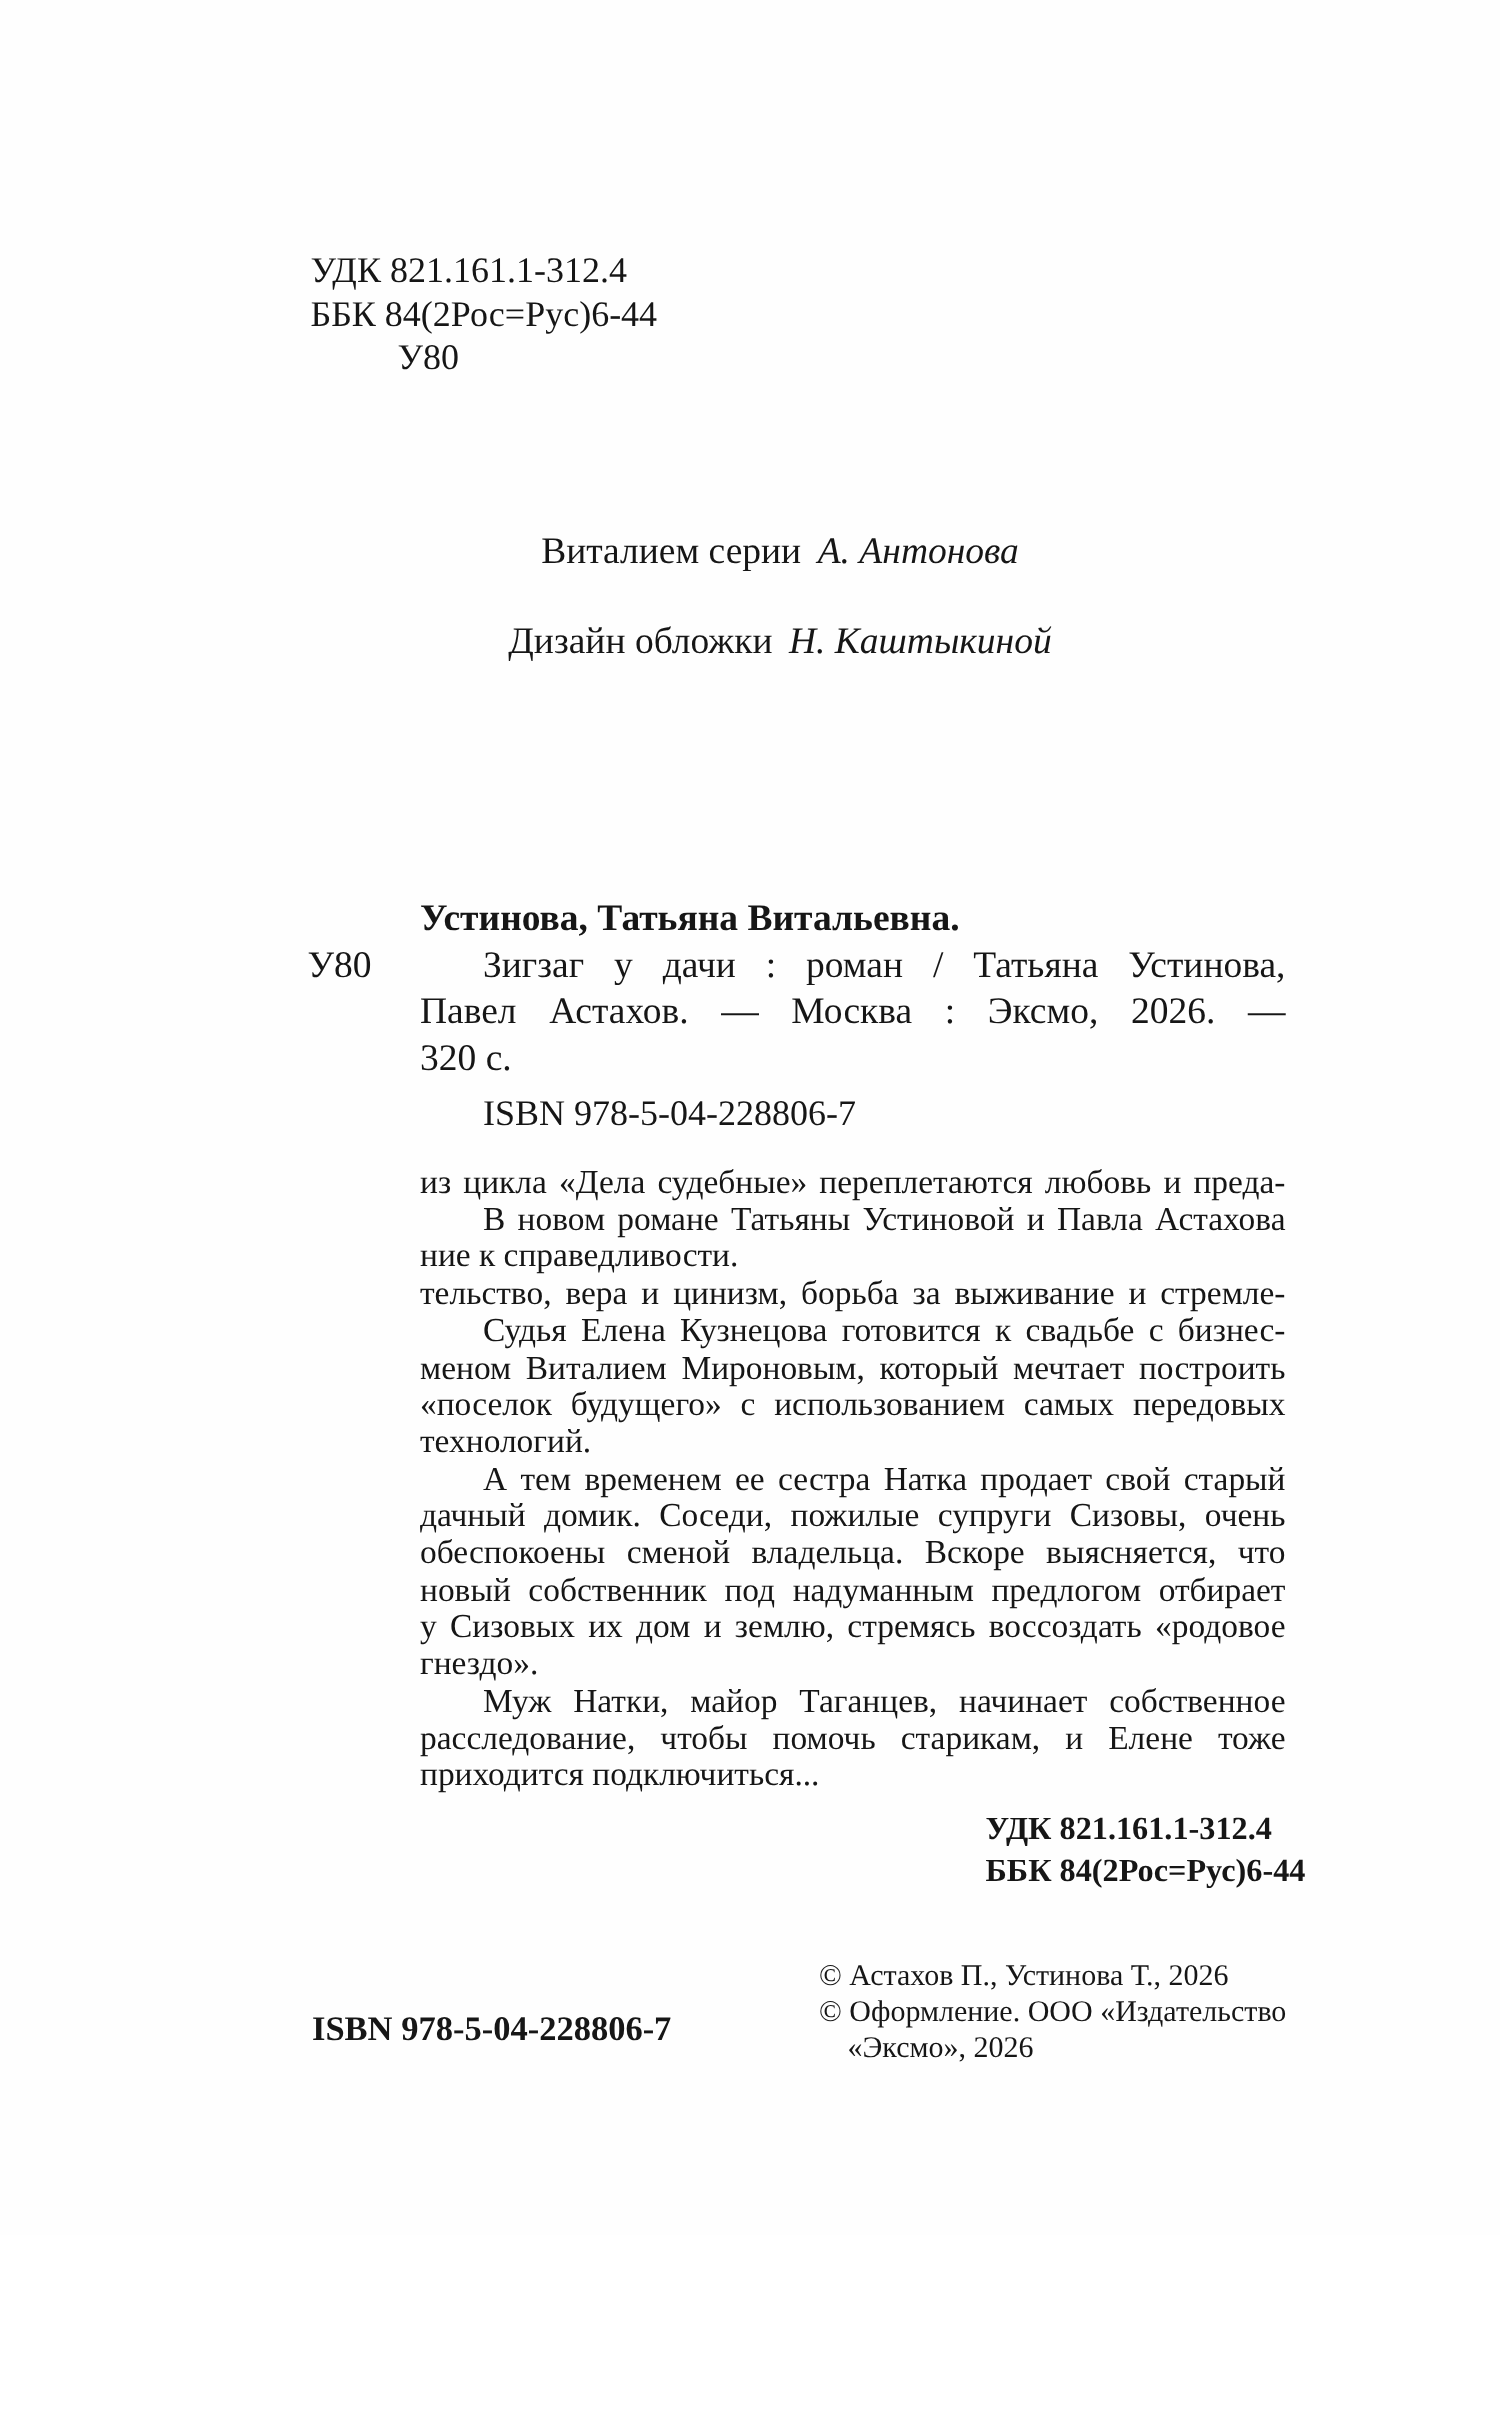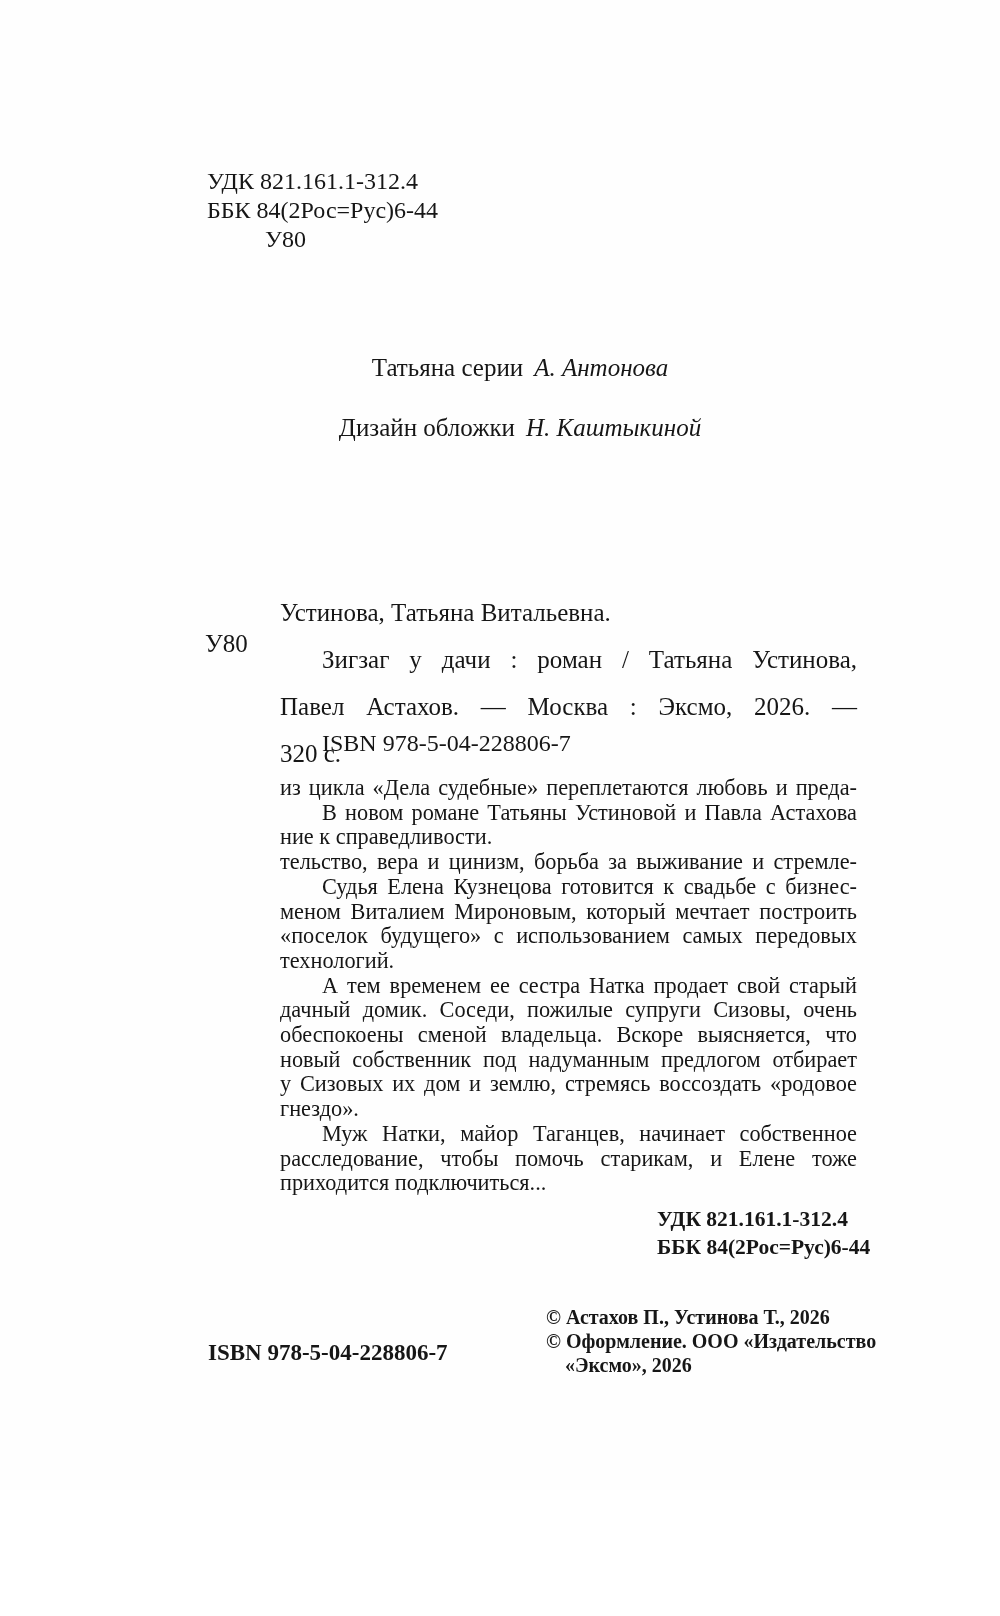--- a/index.html
+++ b/index.html
@@ -49,25 +49,24 @@
     width: 652px;
     font-size: 25px;
     line-height: 31px;
   }
   .catalog .author-sign {
     position: absolute;
     left: 0;
     top: 31px;
   }
   .catalog .card-body { margin-left: 75px; }
-  .catalog .card-heading { font-weight: normal; }
+  .catalog .card-heading { font-weight: bold; }
   .catalog .desc-line {
     text-align: justify;
     text-align-last: justify;
-    margin-top: 16px;
   }
   .catalog .desc-line.first { text-indent: 42px; }
   .catalog .desc-line.last {
     text-align: left;
     text-align-last: left;
     font-family: Liberation Serif, serif;
   }
 
   .catalog-isbn {
     position: absolute;
@@ -115,39 +114,39 @@
     font-size: 23px;
     font-weight: bold;
     white-space: nowrap;
   }
   .copyright {
     position: absolute;
     left: 546px;
     top: 1305px;
     font-size: 20px;
     line-height: 24px;
-    font-weight: bold;
+    font-weight: normal;
     white-space: nowrap;
   }
   .copyright .cont-line { padding-left: 19px; }
 </style>
 </head>
 <body>
 
 <div class="page">
 
   <div class="top-codes">
     <div>УДК 821.161.1-312.4</div>
     <div>ББК 84(2Рос=Рус)6-44</div>
     <div class="sign-line">У80</div>
   </div>
 
   <div class="credits">
     <div class="credit-line">
-      <span>Татьяна серии</span><span class="credit-name">А. Антонова</span>
+      <span>Виталием серии</span><span class="credit-name">А. Антонова</span>
     </div>
     <div class="credit-line">
       <span>Дизайн обложки</span><span class="credit-name">Н. Каштыкиной</span>
     </div>
   </div>
 
   <div class="catalog">
     <span class="author-sign">У80</span>
     <div class="card-body">
       <div class="card-heading">Устинова, Татьяна Витальевна.</div>

